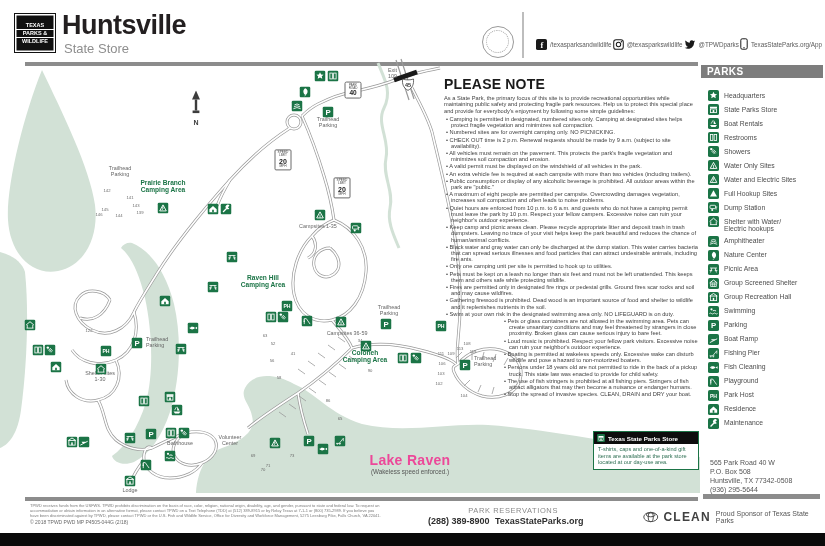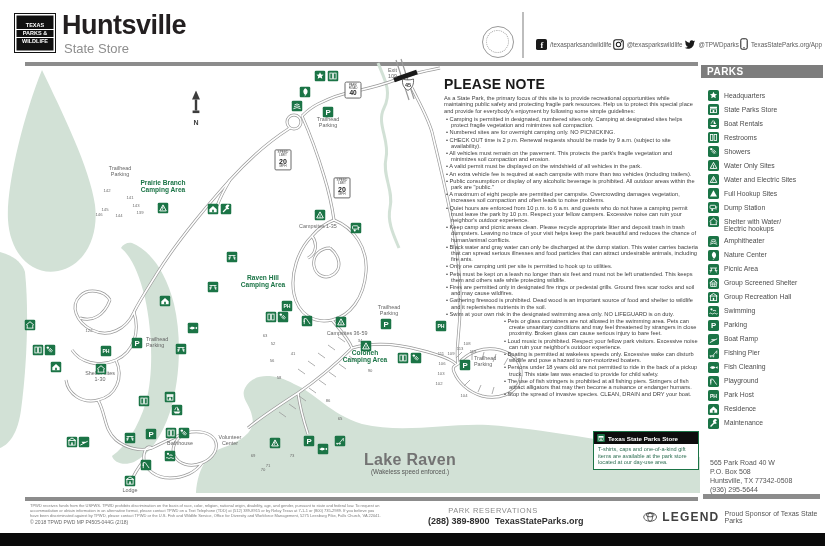--- a/index.html
+++ b/index.html
@@ -45,42 +45,42 @@
   #store-box{left:593px;top:431px;width:104px;background:#fff;border:1.2px solid #1b7446;z-index:6;}
   #store-head{background:#0d0d0d;color:#fff;font-size:6.2px;font-weight:bold;display:flex;align-items:center;
               gap:3px;padding:1.5px 3px;}
   #store-body{font-size:5.6px;line-height:6.6px;color:#2e6f53;padding:2px 4px 3px 4px;}
 
   
   .map-label{position:absolute;transform:translate(-50%,-50%);text-align:center;white-space:pre-line;z-index:4;}
   .lbl-area{color:#1b7446;font-weight:bold;font-size:6.6px;line-height:7.2px;}
   .lbl-small{color:#666;font-size:5.4px;line-height:5.9px;}
   .lbl-left{text-align:left;transform:translate(0,-50%);}
-  .lbl-laketitle{color:#737373;font-weight:bold;font-size:16px;letter-spacing:0.3px;text-align:center;}
+  .lbl-laketitle{color:#ec4899;font-weight:bold;font-size:14px;letter-spacing:0.3px;text-align:center;}
   .lbl-lakesub{color:#555;font-size:6.3px;}
   .site-num{position:absolute;transform:translate(-50%,-50%);font-size:4.2px;color:#6b6b6b;z-index:3;}
   .map-icon{position:absolute;transform:translate(-50%,-50%);z-index:5;line-height:0;}
 
   
   .speed-sign{position:absolute;transform:translate(-50%,-50%);width:15px;background:#fff;border:1px solid #6a6a6a;
               border-radius:1.5px;text-align:center;z-index:5;padding:1px 0;}
   .speed-sign .t{font-size:3.2px;color:#444;line-height:3.4px;}
   .speed-sign .n{font-size:7px;font-weight:bold;color:#222;line-height:7px;}
   #road40-shield{left:353px;top:90px;transform:translate(-50%,-50%);width:15px;background:#fff;border:1px solid #6a6a6a;
               border-radius:2px;text-align:center;z-index:5;padding:1px 0;}
   #road40-shield .t{font-size:3px;color:#444;line-height:3.2px;}
   #road40-shield .n{font-size:6.5px;font-weight:bold;color:#222;line-height:6.5px;}
   #i45-shield{left:408px;top:84px;transform:translate(-50%,-50%);width:13px;height:14px;z-index:5;}
   #north-arrow{left:196px;top:108px;transform:translate(-50%,-50%);z-index:5;text-align:center;}
   #north-n{font-size:7px;font-weight:bold;color:#3c3c3c;}
 
   
   #fineprint{left:30px;top:503px;width:380px;font-size:4px;line-height:5px;color:#7a7a7a;}
   #copyright{left:30px;top:519px;font-size:5px;color:#6a6a6a;}
-  #resv-label{left:428px;top:506px;width:130px;text-align:center;font-size:7.5px;color:#8a8a8a;letter-spacing:0.6px;}
+  #resv-label{left:428px;top:506px;width:130px;text-align:right;font-size:7.5px;color:#8a8a8a;letter-spacing:0.6px;}
   #resv-phone{left:428px;top:516px;font-size:9px;font-weight:bold;color:#2f2f2f;}
   #resv-site{left:495px;top:516px;font-size:9px;font-weight:bold;color:#2f2f2f;}
   #toyota-block{left:643px;top:509px;display:flex;align-items:center;gap:5px;}
   #toyota-word{font-size:12px;font-weight:bold;color:#414141;letter-spacing:1.2px;}
   #sponsor-text{font-size:7px;color:#555;}
   #bottom-bar{left:0;top:533px;width:825px;height:13px;background:#0a0a0a;}
 </style>
 </head>
 <body>
 
@@ -780,18 +780,18 @@
   <div class="abs" id="copyright">© 2018 TPWD    PWD MP P4505-044G (2/18)</div>
   <div class="abs" id="resv-label">PARK RESERVATIONS</div>
   <div class="abs" id="resv-phone">(288) 389-8900</div>
   <div class="abs" id="resv-site">TexasStateParks.org</div>
   <div class="abs" id="toyota-block">
     <svg width="16" height="16" viewBox="0 0 16 16">
       <ellipse cx="8" cy="8" rx="7.2" ry="4.8" fill="none" stroke="#4a4a4a" stroke-width="1"></ellipse>
       <ellipse cx="8" cy="8" rx="2.6" ry="4.8" fill="none" stroke="#4a4a4a" stroke-width="1"></ellipse>
       <ellipse cx="8" cy="5.8" rx="4.6" ry="2" fill="none" stroke="#4a4a4a" stroke-width="1"></ellipse>
     </svg>
-    <span id="toyota-word">LEGEND</span>
+    <span id="toyota-word">CLEAN</span>
     <span id="sponsor-text">Proud Sponsor of Texas State Parks</span>
   </div>
   <div class="abs" id="bottom-bar"></div>
 
 </div>
 
 </body></html>

